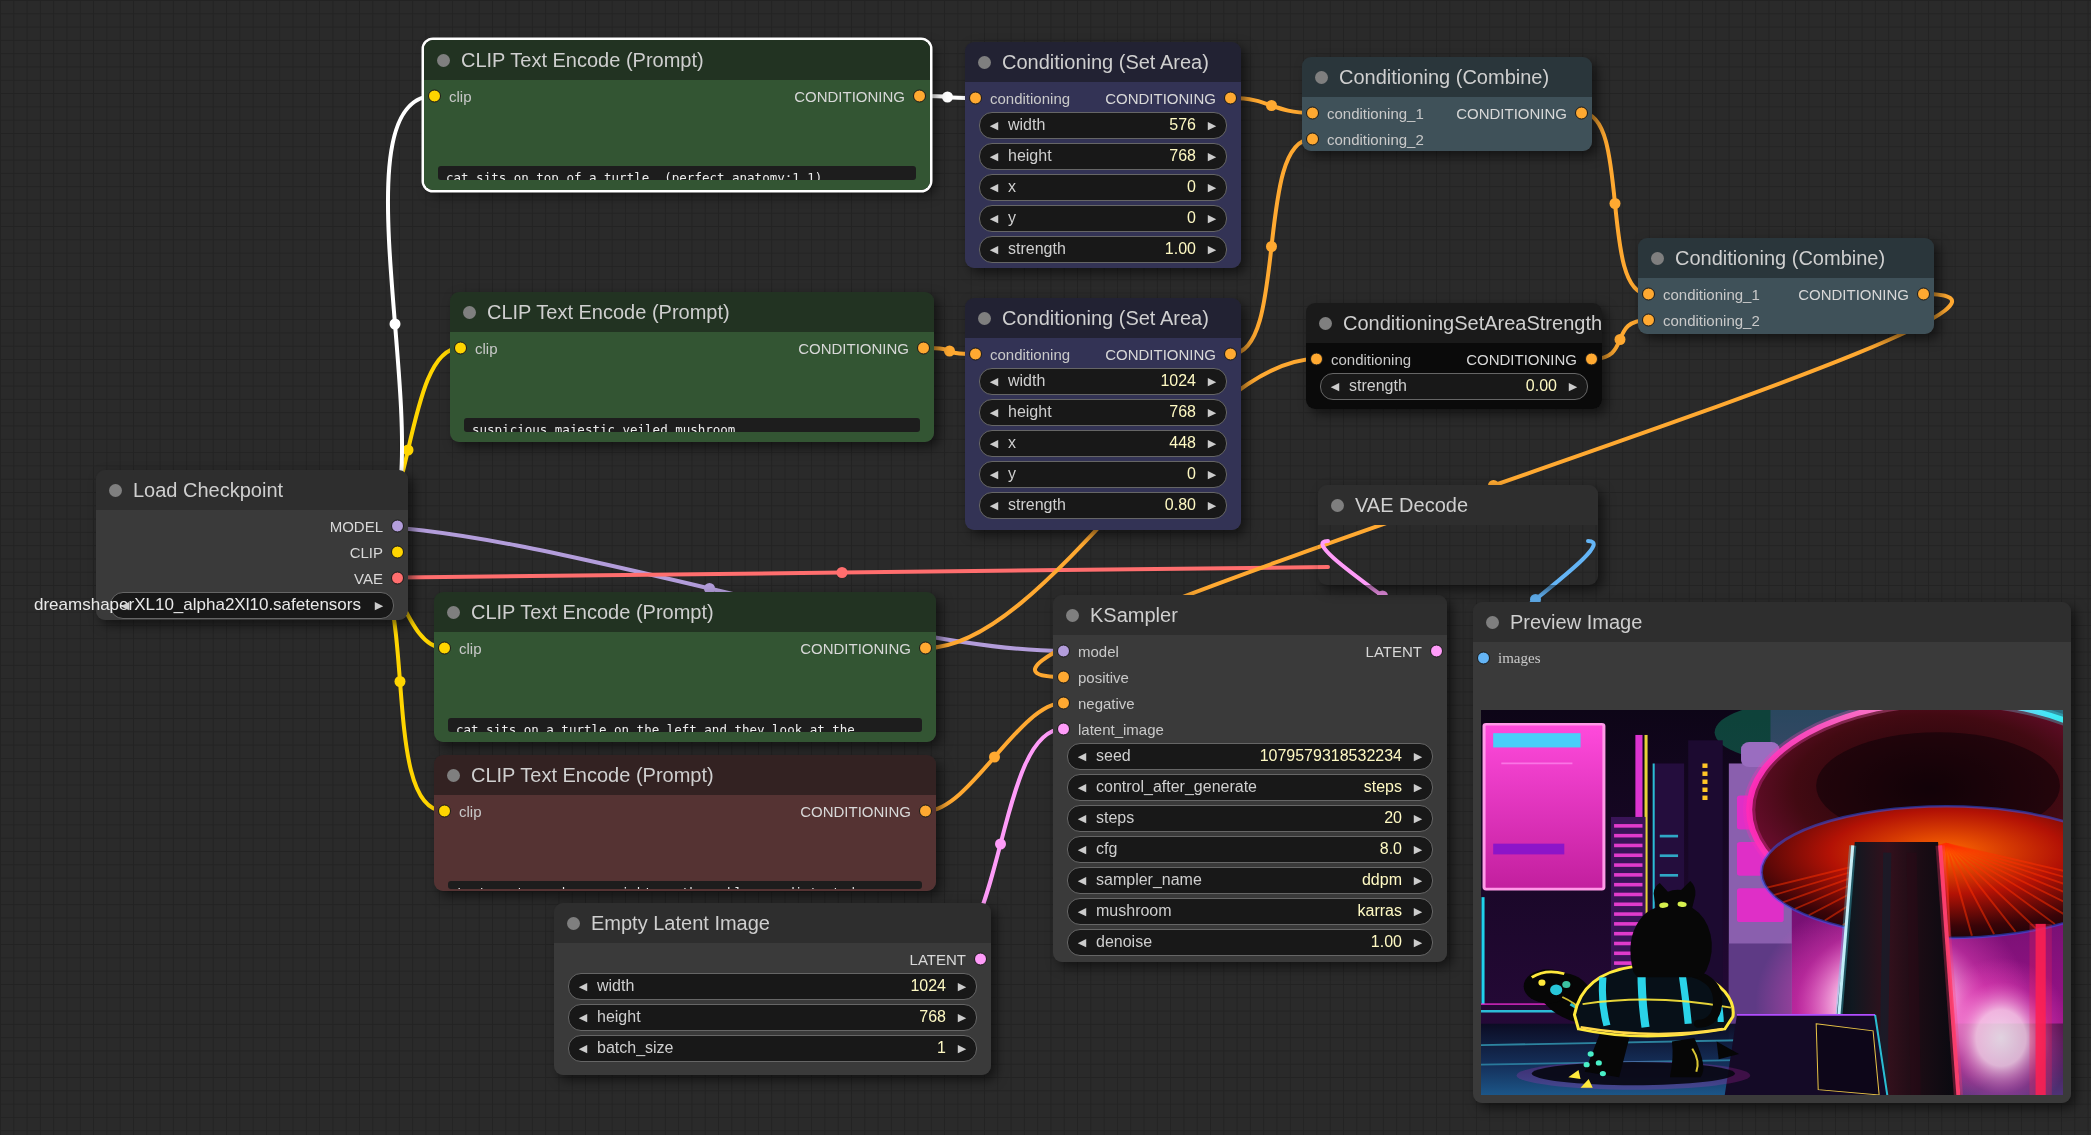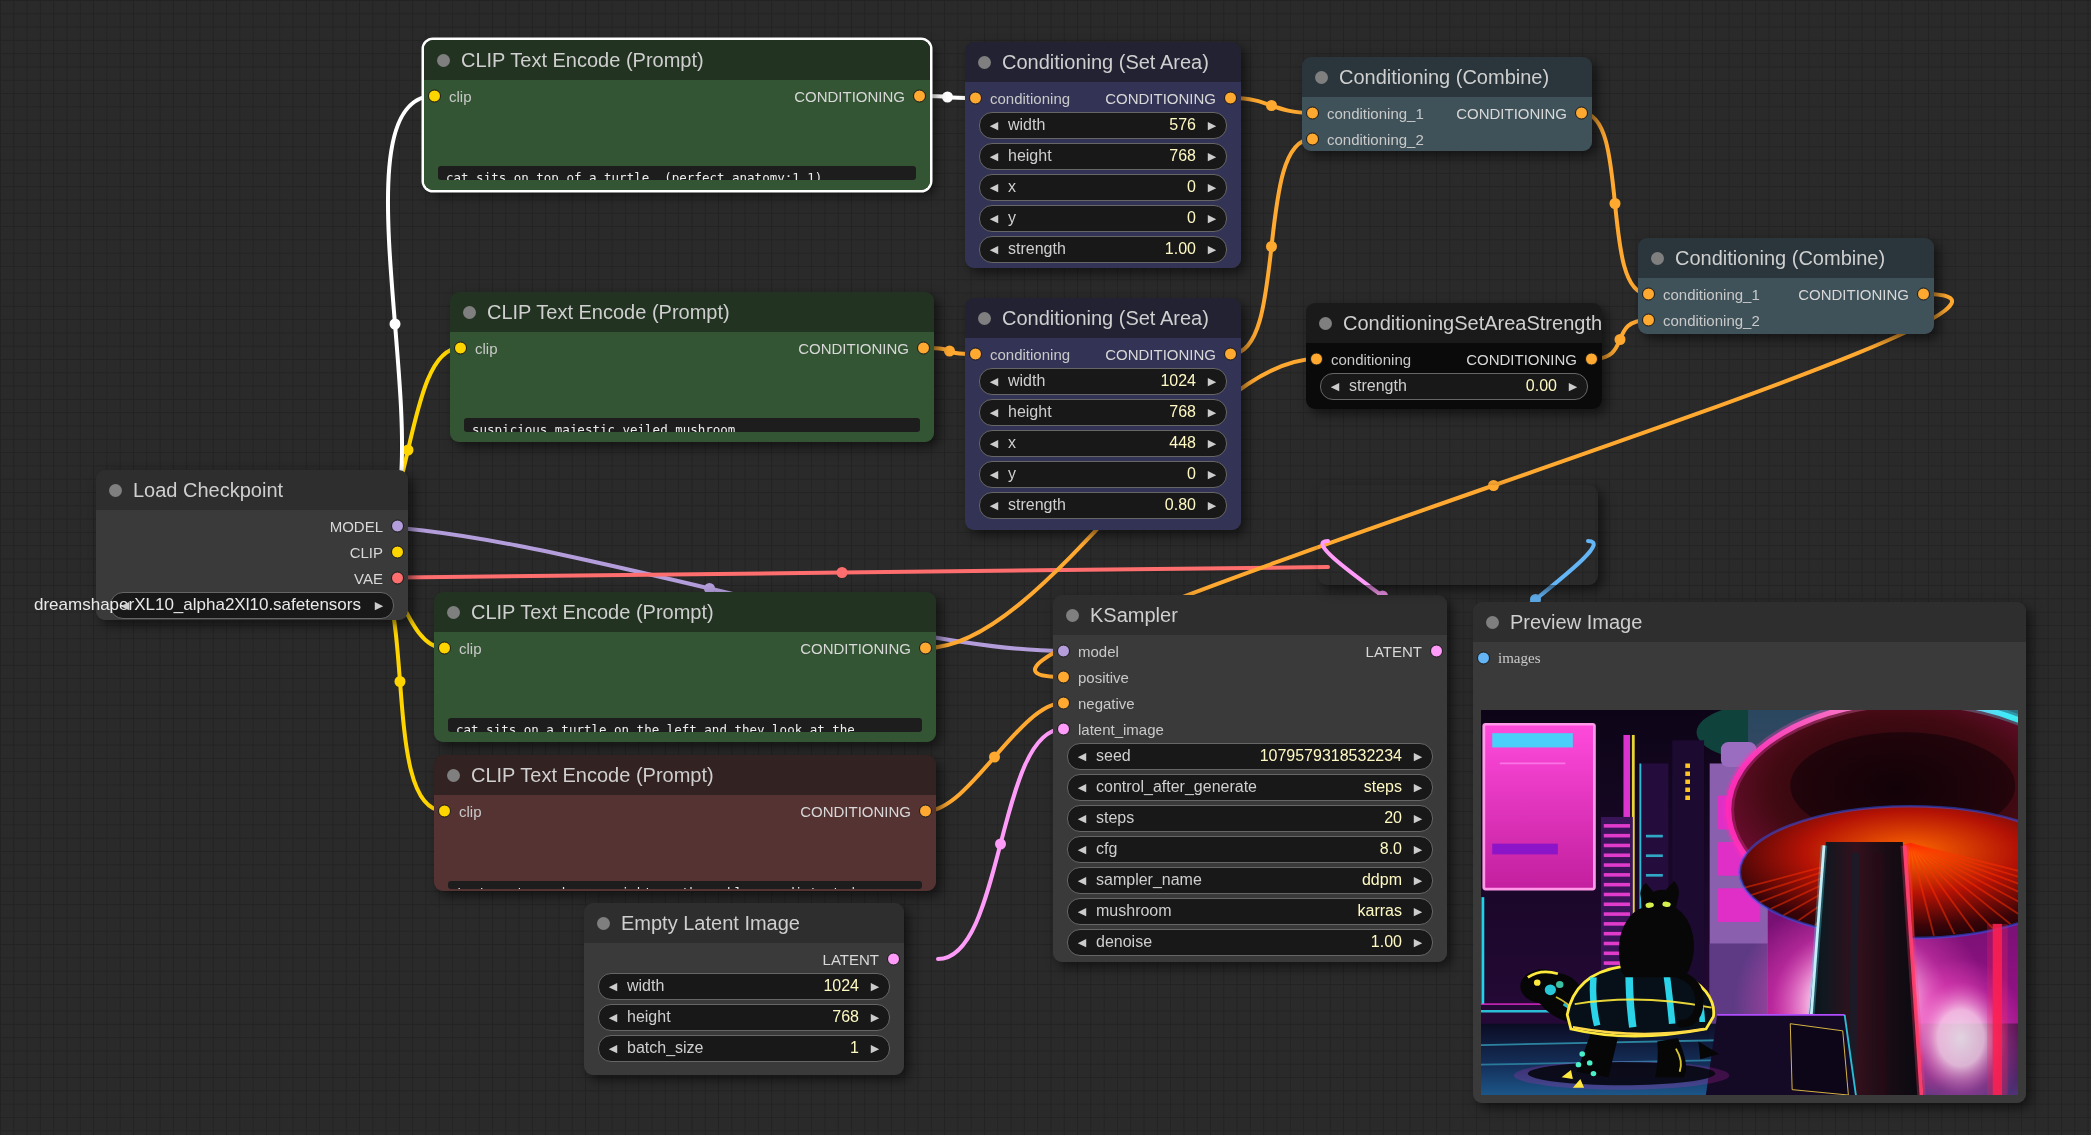--- a/index.html
+++ b/index.html
@@ -307,21 +307,21 @@
     <div class="body">
       <div class="slot-row" style="top: 3px;">
         <span class="port in" style="background: rgb(255, 213, 0);"></span>
         <span class="slot-label in">clip</span>
         <span class="slot-label out">CONDITIONING</span>
         <span class="port out" style="background: rgb(255, 169, 49);"></span>
       </div>
       <div class="textbox"><span class="misspell">text</span>, <span class="misspell">watermark</span>, copyright, <span class="misspell">author</span>, <span class="misspell">blurry</span>, <span class="misspell">distorted</span>, , </div>
     </div>
   </div>
-<div class="node t-default" style="left: 584px; top: 903px; width: 320px; height: 172px;">
+<div class="node t-default" style="left: 554px; top: 903px; width: 394px; height: 172px; padding-left: 43px;">
     <div class="header">
       <span class="tdot"></span>
       <span class="title">Empty Latent Image</span>
     </div>
     <div class="body">
       <div class="slot-row" style="top: 3px;">
         <span class="slot-label out">LATENT</span>
         <span class="port out" style="background: rgb(255, 156, 249);"></span>
       </div>
       <div class="widget" style="top: 29.5px;">
@@ -406,22 +406,26 @@
       </div>
       <div class="widget" style="top: 293.5px;">
         <span class="w-arrow">◀</span>
         <span class="w-label">denoise</span>
         <span class="w-value">1.00</span>
         <span class="w-arrow" style="margin-left: auto;">▶</span>
       </div>
     </div>
   </div>
 <div class="node t-default" style="left: 1318px; top: 485px; width: 280px; height: 100px;">
-  </div>
-<div class="node t-default" style="left: 1473px; top: 602px; width: 553px; height: 501px;">
+    <div class="header">
+      <span class="tdot"></span>
+      <span class="title">VAE Decode</span>
+    </div>
+  </div>
+<div class="node t-default" style="left: 1473px; top: 602px; width: 598px; height: 501px;">
     <div class="header">
       <span class="tdot"></span>
       <span class="title">Preview Image</span>
     </div>
     <div class="body">
       <div class="slot-row" style="top: 3px; font-family: Liberation Serif, serif;">
         <span class="port in" style="background: rgb(100, 181, 246);"></span>
         <span class="slot-label in">images</span>
       </div>
       <div class="preview-img">

